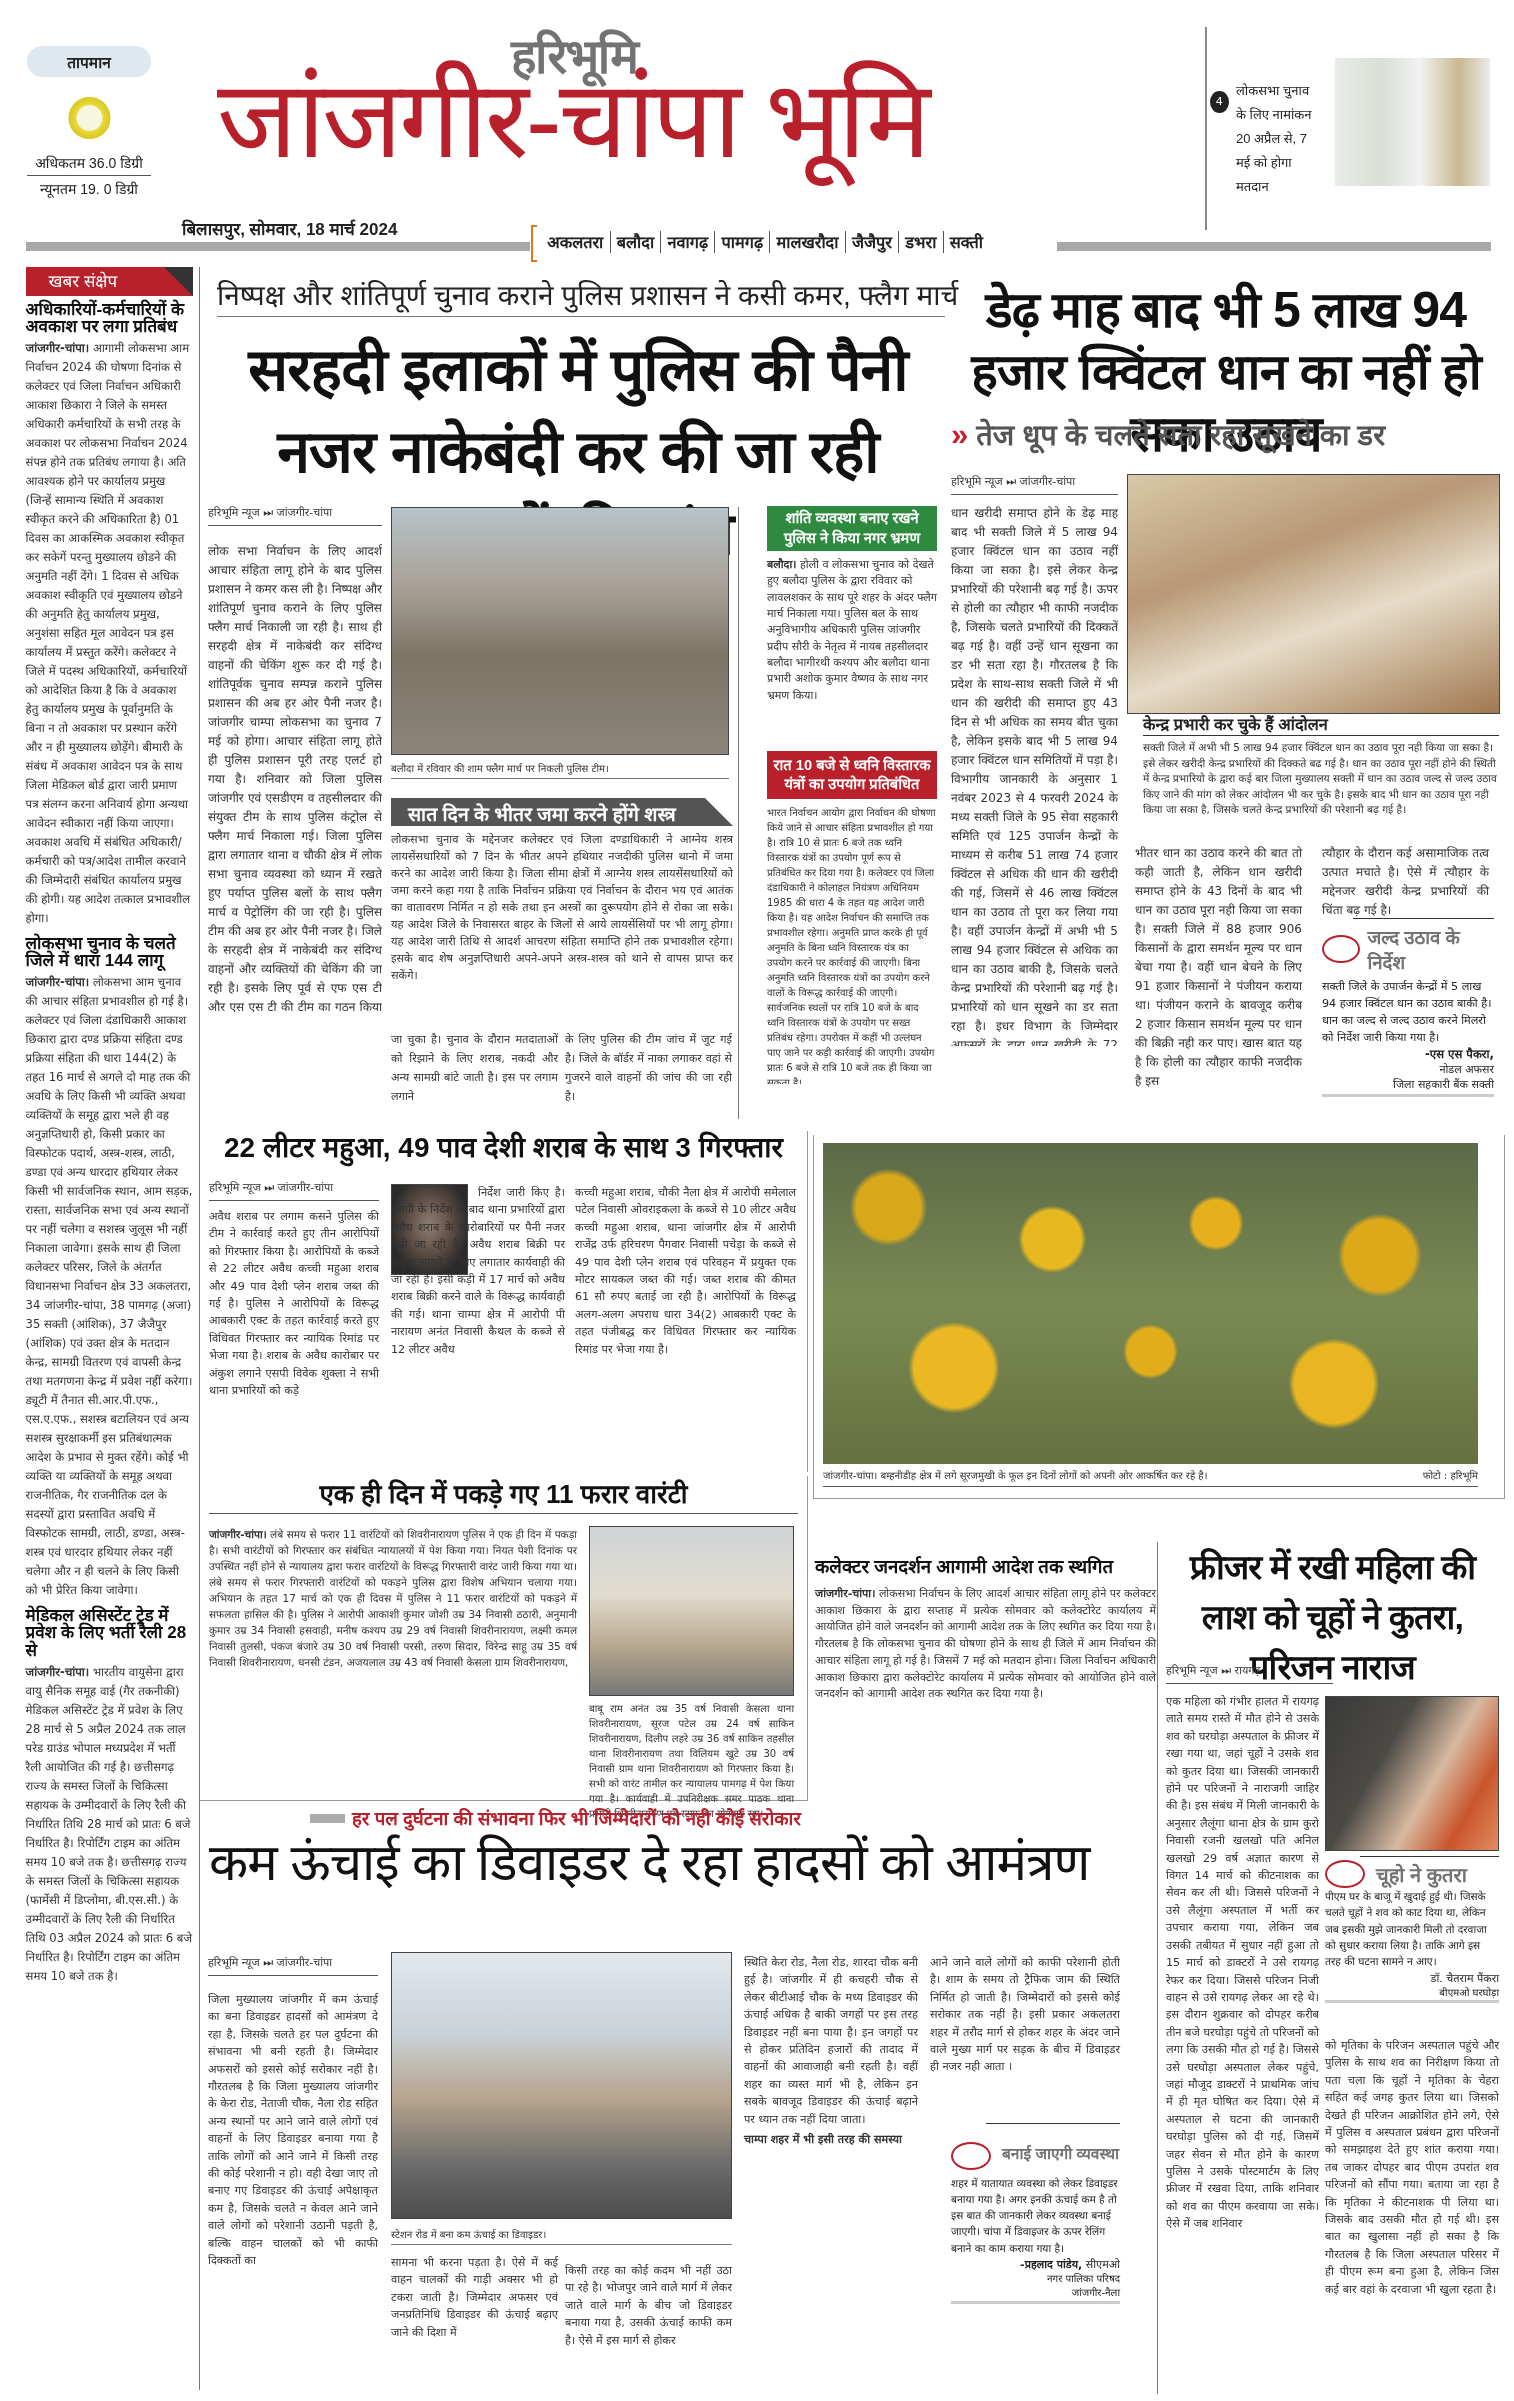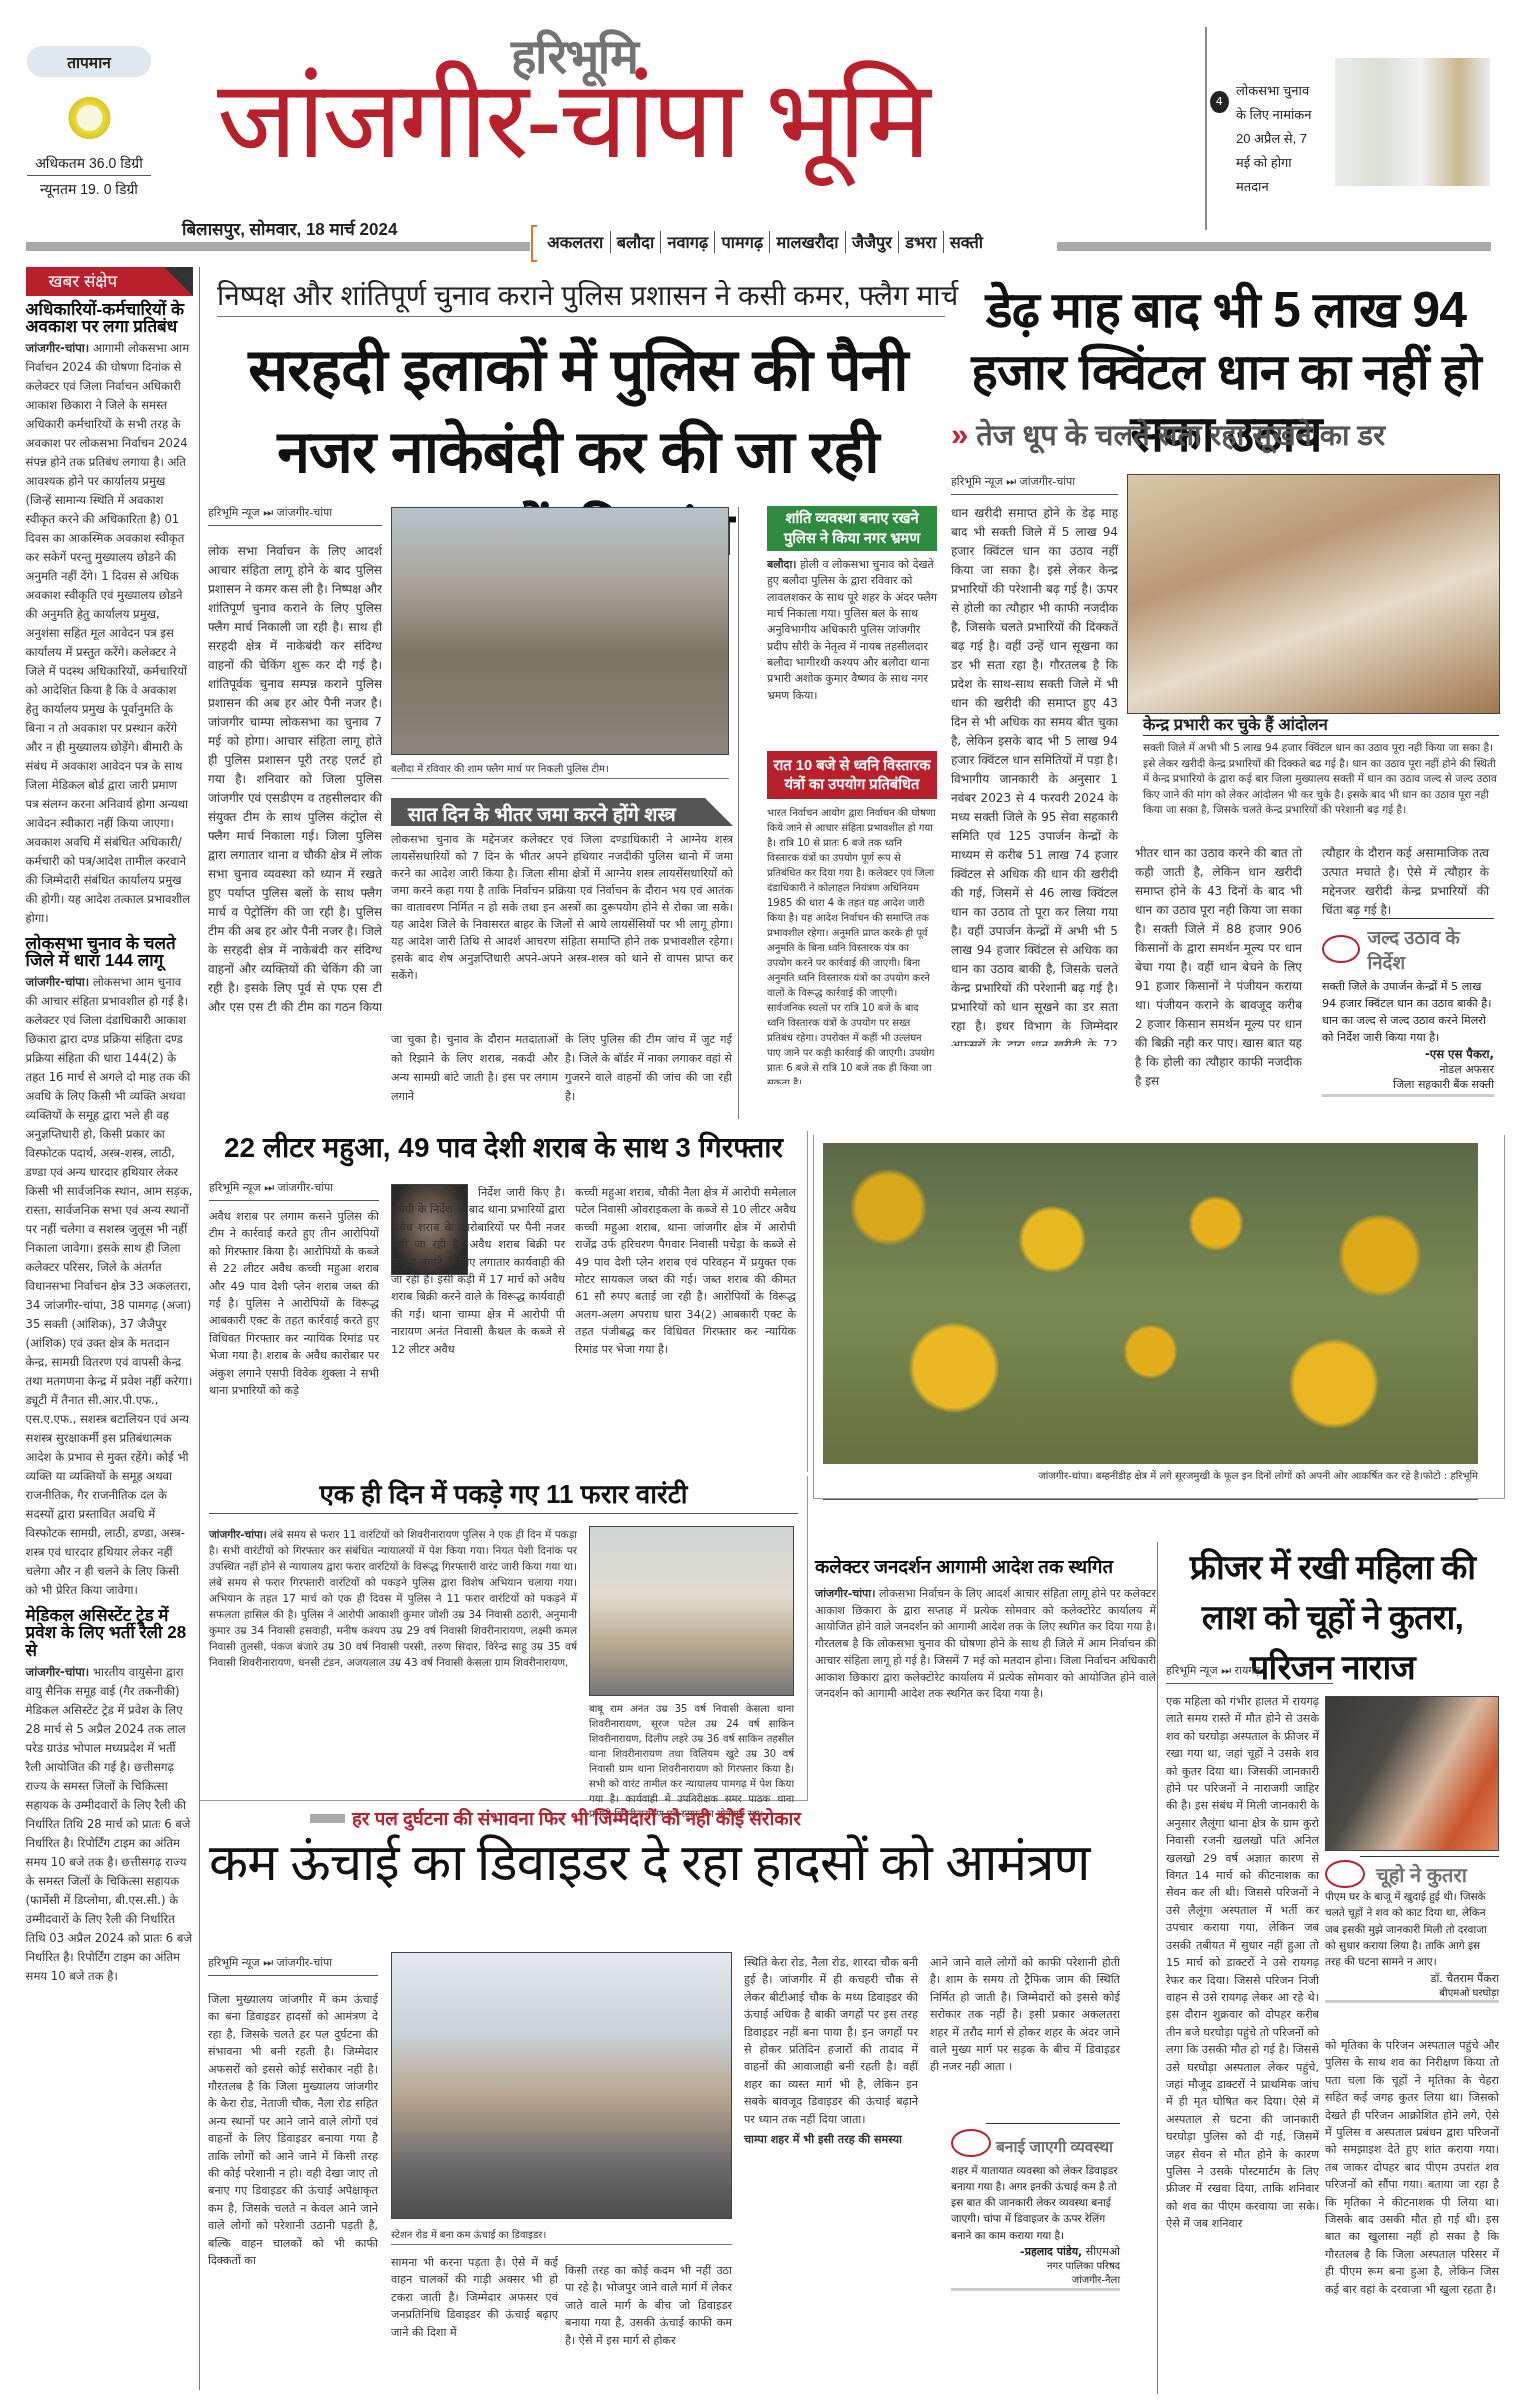--- a/index.html
+++ b/index.html
@@ -132,21 +132,21 @@
 <div class="abs byline" style="left:209px;top:1179px;width:170px;">
   <span>हरिभूमि न्यूज</span> <span>⏭</span> <span>जांजगीर-चांपा</span>
 </div>
 <div class="abs body-text" style="left:209px;top:1208px;width:170px;font-size:11.2px;line-height:17.4px">अवैध शराब पर लगाम कसने पुलिस की टीम ने कार्रवाई करते हुए तीन आरोपियों को गिरफ्तार किया है। आरोपियों के कब्जे से 22 लीटर अवैध कच्ची महुआ शराब और 49 पाव देशी प्लेन शराब जब्त की गई है। पुलिस ने आरोपियों के विरूद्ध आबकारी एक्ट के तहत कार्रवाई करते हुए विधिवत गिरफ्तार कर न्यायिक रिमांड पर भेजा गया है। शराब के अवैध कारोबार पर अंकुश लगाने एसपी विवेक शुक्ला ने सभी थाना प्रभारियों को कड़े</div>
 <div class="abs photo" style="left:391px;top:1184px;width:77px;height:91px;background:radial-gradient(ellipse at 50% 45%,#8f7f74 0%,#5e4e45 40%,#2a2a2a 75%)"></div>
 <div class="abs body-text" style="left:391px;top:1184px;width:174px;font-size:11.2px;line-height:17.4px;text-indent:87px">निर्देश जारी किए है। एसपी के निर्देश के बाद थाना प्रभारियों द्वारा अवैध शराब के कारोबारियों पर पैनी नजर रखी जा रही है। अवैध शराब बिक्री पर अंकुश लगाने के लिए लगातार कार्यवाही की जा रही है। इसी कड़ी में 17 मार्च को अवैध शराब बिक्री करने वाले के विरूद्ध कार्यवाही की गई। थाना चाम्पा क्षेत्र में आरोपी पी नारायण अनंत निवासी कैथल के कब्जे से 12 लीटर अवैध</div>
 <div class="abs body-text" style="left:575px;top:1184px;width:221px;font-size:11.2px;line-height:17.4px">कच्ची महुआ शराब, चौकी नैला क्षेत्र में आरोपी समेलाल पटेल निवासी ओवराइकला के कब्जे से 10 लीटर अवैध कच्ची महुआ शराब, थाना जांजगीर क्षेत्र में आरोपी राजेंद्र उर्फ हरिचरण पैगवार निवासी पचेड़ा के कब्जे से 49 पाव देशी प्लेन शराब एवं परिवहन में प्रयुक्त एक मोटर सायकल जब्त की गई। जब्त शराब की कीमत 61 सौ रुपए बताई जा रही है। आरोपियों के विरूद्ध अलग-अलग अपराध धारा 34(2) आबकारी एक्ट के तहत पंजीबद्ध कर विधिवत गिरफ्तार कर न्यायिक रिमांड पर भेजा गया है।</div>
 
 <div class="abs" style="left:813px;top:1135px;width:692px;height:364px;border:1.5px solid #999;border-top:none"></div>
 <div class="abs photo" style="left:823px;top:1143px;width:655px;height:321px;border:none;background:radial-gradient(circle at 10% 20%,#d9a81a 0 5%,transparent 6%),radial-gradient(circle at 35% 30%,#e8b820 0 6%,transparent 7%),radial-gradient(circle at 60% 25%,#e6b01c 0 5%,transparent 6%),radial-gradient(circle at 85% 35%,#dba91a 0 6%,transparent 7%),radial-gradient(circle at 20% 70%,#eab822 0 7%,transparent 8%),radial-gradient(circle at 50% 65%,#e2ad1a 0 6%,transparent 7%),radial-gradient(circle at 78% 75%,#e8b620 0 7%,transparent 8%),linear-gradient(180deg,#5c6a48 0%,#7b8a52 50%,#65713f 100%)"></div>
-<div class="abs caption" style="left:823px;top:1468px;width:655px;display:flex;justify-content:flex-end;border-bottom:1.5px solid #555;padding-bottom:17px">
+<div class="abs caption" style="left:823px;top:1468px;width:655px;display:flex;justify-content:space-between;border-bottom:1.5px solid #555;padding-bottom:4px">
   <span>जांजगीर-चांपा। बम्हनीडीह क्षेत्र में लगे सूरजमुखी के फूल इन दिनों लोगों को अपनी ओर आकर्षित कर रहे है।</span>
   <span>फोटो : हरिभूमि</span>
 </div>
 
 <div class="abs" style="left:200px;top:1476px;width:608px;height:325px;border-right:1.5px solid #999;border-bottom:1.5px solid #999"></div>
 <div class="abs hl" style="left:209px;top:1481px;width:589px;font-size:26px;text-align:center;border-bottom:1.5px solid #555;padding-bottom:4.6px;letter-spacing:0">एक ही दिन में पकड़े गए 11 फरार वारंटी</div>
 <div class="abs" style="left:209px;top:1526px;width:368px;font-size:10.5px;line-height:16px;color:#333;text-align:justify"><b>जांजगीर-चांपा।</b> <span>लंबे समय से फरार 11 वारंटियों को शिवरीनारायण पुलिस ने एक ही दिन में पकड़ा है। सभी वारंटीयों को गिरफ्तार कर संबंधित न्यायालयों में पेश किया गया। नियत पेशी दिनांक पर उपस्थित नहीं होने से न्यायालय द्वारा फरार वारंटियों के विरूद्ध गिरफ्तारी वारंट जारी किया गया था। लंबे समय से फरार गिरफ्तारी वारंटियों को पकड़ने पुलिस द्वारा विशेष अभियान चलाया गया। अभियान के तहत 17 मार्च को एक ही दिवस में पुलिस ने 11 फरार वारंटियों को पकड़ने में सफलता हासिल की है। पुलिस ने आरोपी आकाशी कुमार जोशी उम्र 34 निवासी ठठारी, अनुमानी कुमार उम्र 34 निवासी हसवाही, मनीष कश्यप उम्र 29 वर्ष निवासी शिवरीनारायण, लक्ष्मी कमल निवासी तुलसी, पंकज बंजारे उम्र 30 वर्ष निवासी परसी, तरुण सिदार, विरेन्द्र साहू उम्र 35 वर्ष निवासी शिवरीनारायण, धनसी टंडन, अजयलाल उम्र 43 वर्ष निवासी केसला ग्राम शिवरीनारायण,</span></div>
 <div class="abs photo" style="left:589px;top:1526px;width:205px;height:170px;background:linear-gradient(180deg,#cfd4d6 0%,#e2dcd0 40%,#b8a98f 70%,#777 100%)"></div>
 <div class="abs" style="left:589px;top:1701px;width:205px;font-size:10px;line-height:15px;color:#333;text-align:justify">बाबू राम अनंत उम्र 35 वर्ष निवासी केसला थाना शिवरीनारायण, सूरज पटेल उम्र 24 वर्ष साकिन शिवरीनारायण, दिलीप लहरे उम्र 36 वर्ष साकिन तहसील थाना शिवरीनारायण तथा विलियम खुटे उम्र 30 वर्ष निवासी ग्राम थाना शिवरीनारायण को गिरफ्तार किया है। सभी को वारंट तामील कर न्यायालय पामगढ़ में पेश किया गया है। कार्यवाही में उपनिरीक्षक समर पाठक थाना प्रभारी शिवरीनारायण एवं स्टाफ का योगदान रहा।</div>
 
@@ -186,21 +186,21 @@
 <div class="abs" style="left:565px;top:2262px;width:167px;font-size:11.2px;line-height:17.4px;color:#333;text-align:justify">किसी तरह का कोई कदम भी नहीं उठा पा रहे है। भोजपुर जाने वाले मार्ग में लेकर जाते वाले मार्ग के बीच जो डिवाइडर बनाया गया है, उसकी ऊंचाई काफी कम है। ऐसे में इस मार्ग से होकर</div>
 
 <div class="abs body-text" style="left:744px;top:1954px;width:174px;font-size:11.2px;line-height:17.4px">
   <span>स्थिति केरा रोड, नैला रोड, शारदा चौक बनी हुई है। जांजगीर में ही कचहरी चौक से लेकर बीटीआई चौक के मध्य डिवाइडर की ऊंचाई अधिक है बाकी जगहों पर इस तरह डिवाइडर नहीं बना पाया है। इन जगहों पर से होकर प्रतिदिन हजारों की तादाद में वाहनों की आवाजाही बनी रहती है। वहीं शहर का व्यस्त मार्ग भी है, लेकिन इन सबके बावजूद डिवाइडर की ऊंचाई बढ़ाने पर ध्यान तक नहीं दिया जाता।</span>
   <b style="display:block;margin-top:3.1px">चाम्पा शहर में भी इसी तरह की समस्या</b>
 </div>
 <div class="abs body-text" style="left:930px;top:1954px;width:190px;font-size:11.2px;line-height:17.4px">आने जाने वाले लोगों को काफी परेशानी होती है। शाम के समय तो ट्रैफिक जाम की स्थिति निर्मित हो जाती है। जिम्मेदारों को इससे कोई सरोकार तक नहीं है। इसी प्रकार अकलतरा शहर में तरौद मार्ग से होकर शहर के अंदर जाने वाले मुख्य मार्ग पर सड़क के बीच में डिवाइडर ही नजर नही आता ।</div>
 
 <div class="abs" style="left:951px;top:2123px;width:169px;">
   <div style="border-top:1.5px solid #333;margin-left:35px"></div>
-  <div style="display:flex;align-items:flex-end;gap:5px;margin-top:5px">
+  <div style="display:flex;align-items:flex-start;gap:11px;margin-top:18px">
     <span style="width:40px;height:28px;border:2.3px solid #b8202c;border-radius:50%"></span>
     <span class="quote-title" style="font-size:15.5px">बनाई जाएगी व्यवस्था</span>
   </div>
   <div style="font-size:10.5px;line-height:16.3px;margin-top:4.6px">शहर में यातायात व्यवस्था को लेकर डिवाइडर बनाया गया है। अगर इनकी ऊंचाई कम है तो इस बात की जानकारी लेकर व्यवस्था बनाई जाएगी। चांपा में डिवाइजर के ऊपर रेलिंग बनाने का काम कराया गया है।</div>
   <div style="text-align:right;font-size:11px"><b>-प्रहलाद पांडेय,</b> <span>सीएमओ</span></div>
   <div style="text-align:right;font-size:10px">नगर पालिका परिषद</div>
   <div style="text-align:right;font-size:10px;border-bottom:3.1px solid #ccc;padding-bottom:1.5px">जांजगीर-नैला</div>
 </div>
 
 <div class="abs vrule" style="left:1157px;top:1542px;height:852px;width:0.8px;background:#777"></div>

